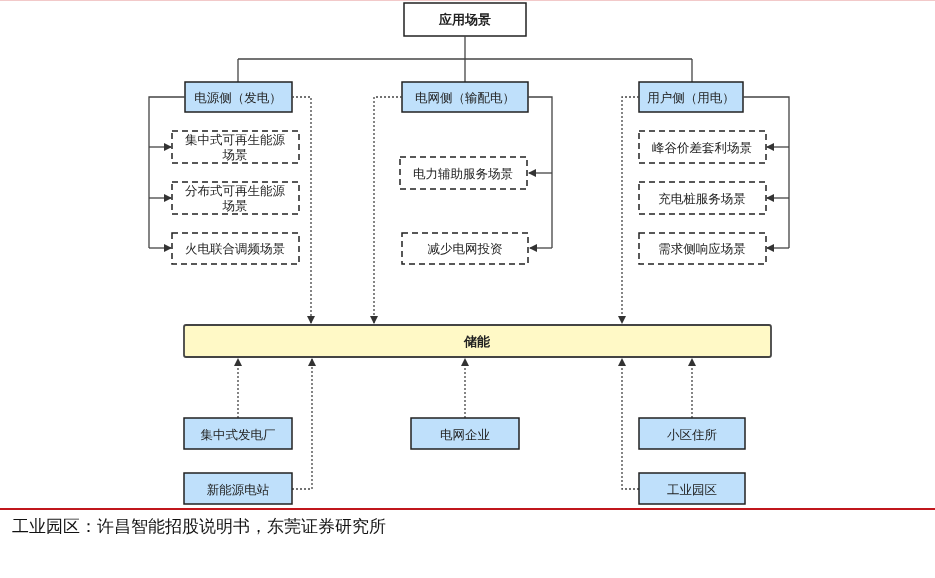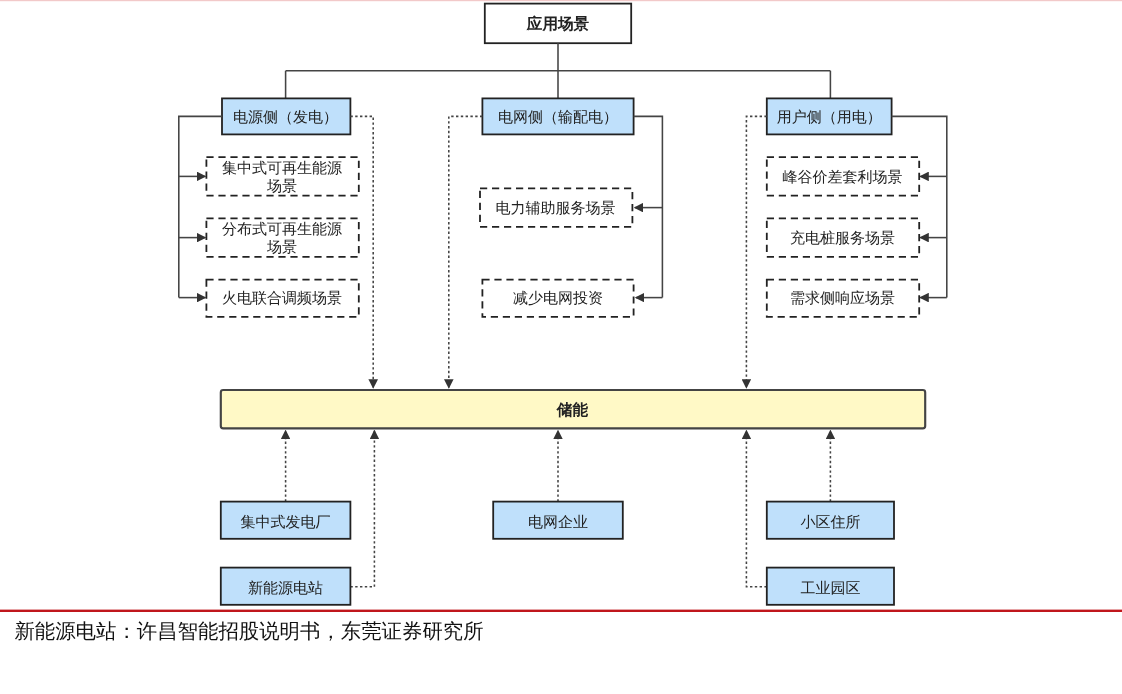--- a/index.html
+++ b/index.html
@@ -119,13 +119,13 @@
     <rect x="639" y="473" width="106" height="31"></rect>
   </g>
   <text class="node-text" x="238" y="439" text-anchor="middle">集中式发电厂</text>
   <text class="node-text" x="238" y="494" text-anchor="middle">新能源电站</text>
   <text class="node-text" x="465" y="439" text-anchor="middle">电网企业</text>
   <text class="node-text" x="692" y="439" text-anchor="middle">小区住所</text>
   <text class="node-text" x="692" y="494" text-anchor="middle">工业园区</text>
 </svg>
 
 <div class="source-bar"></div>
-<div class="source-text">新能源电站：许昌智能招股说明书，东莞证券研究所</div>
+<div class="source-text">工业园区：许昌智能招股说明书，东莞证券研究所</div>
 
 </body></html>

